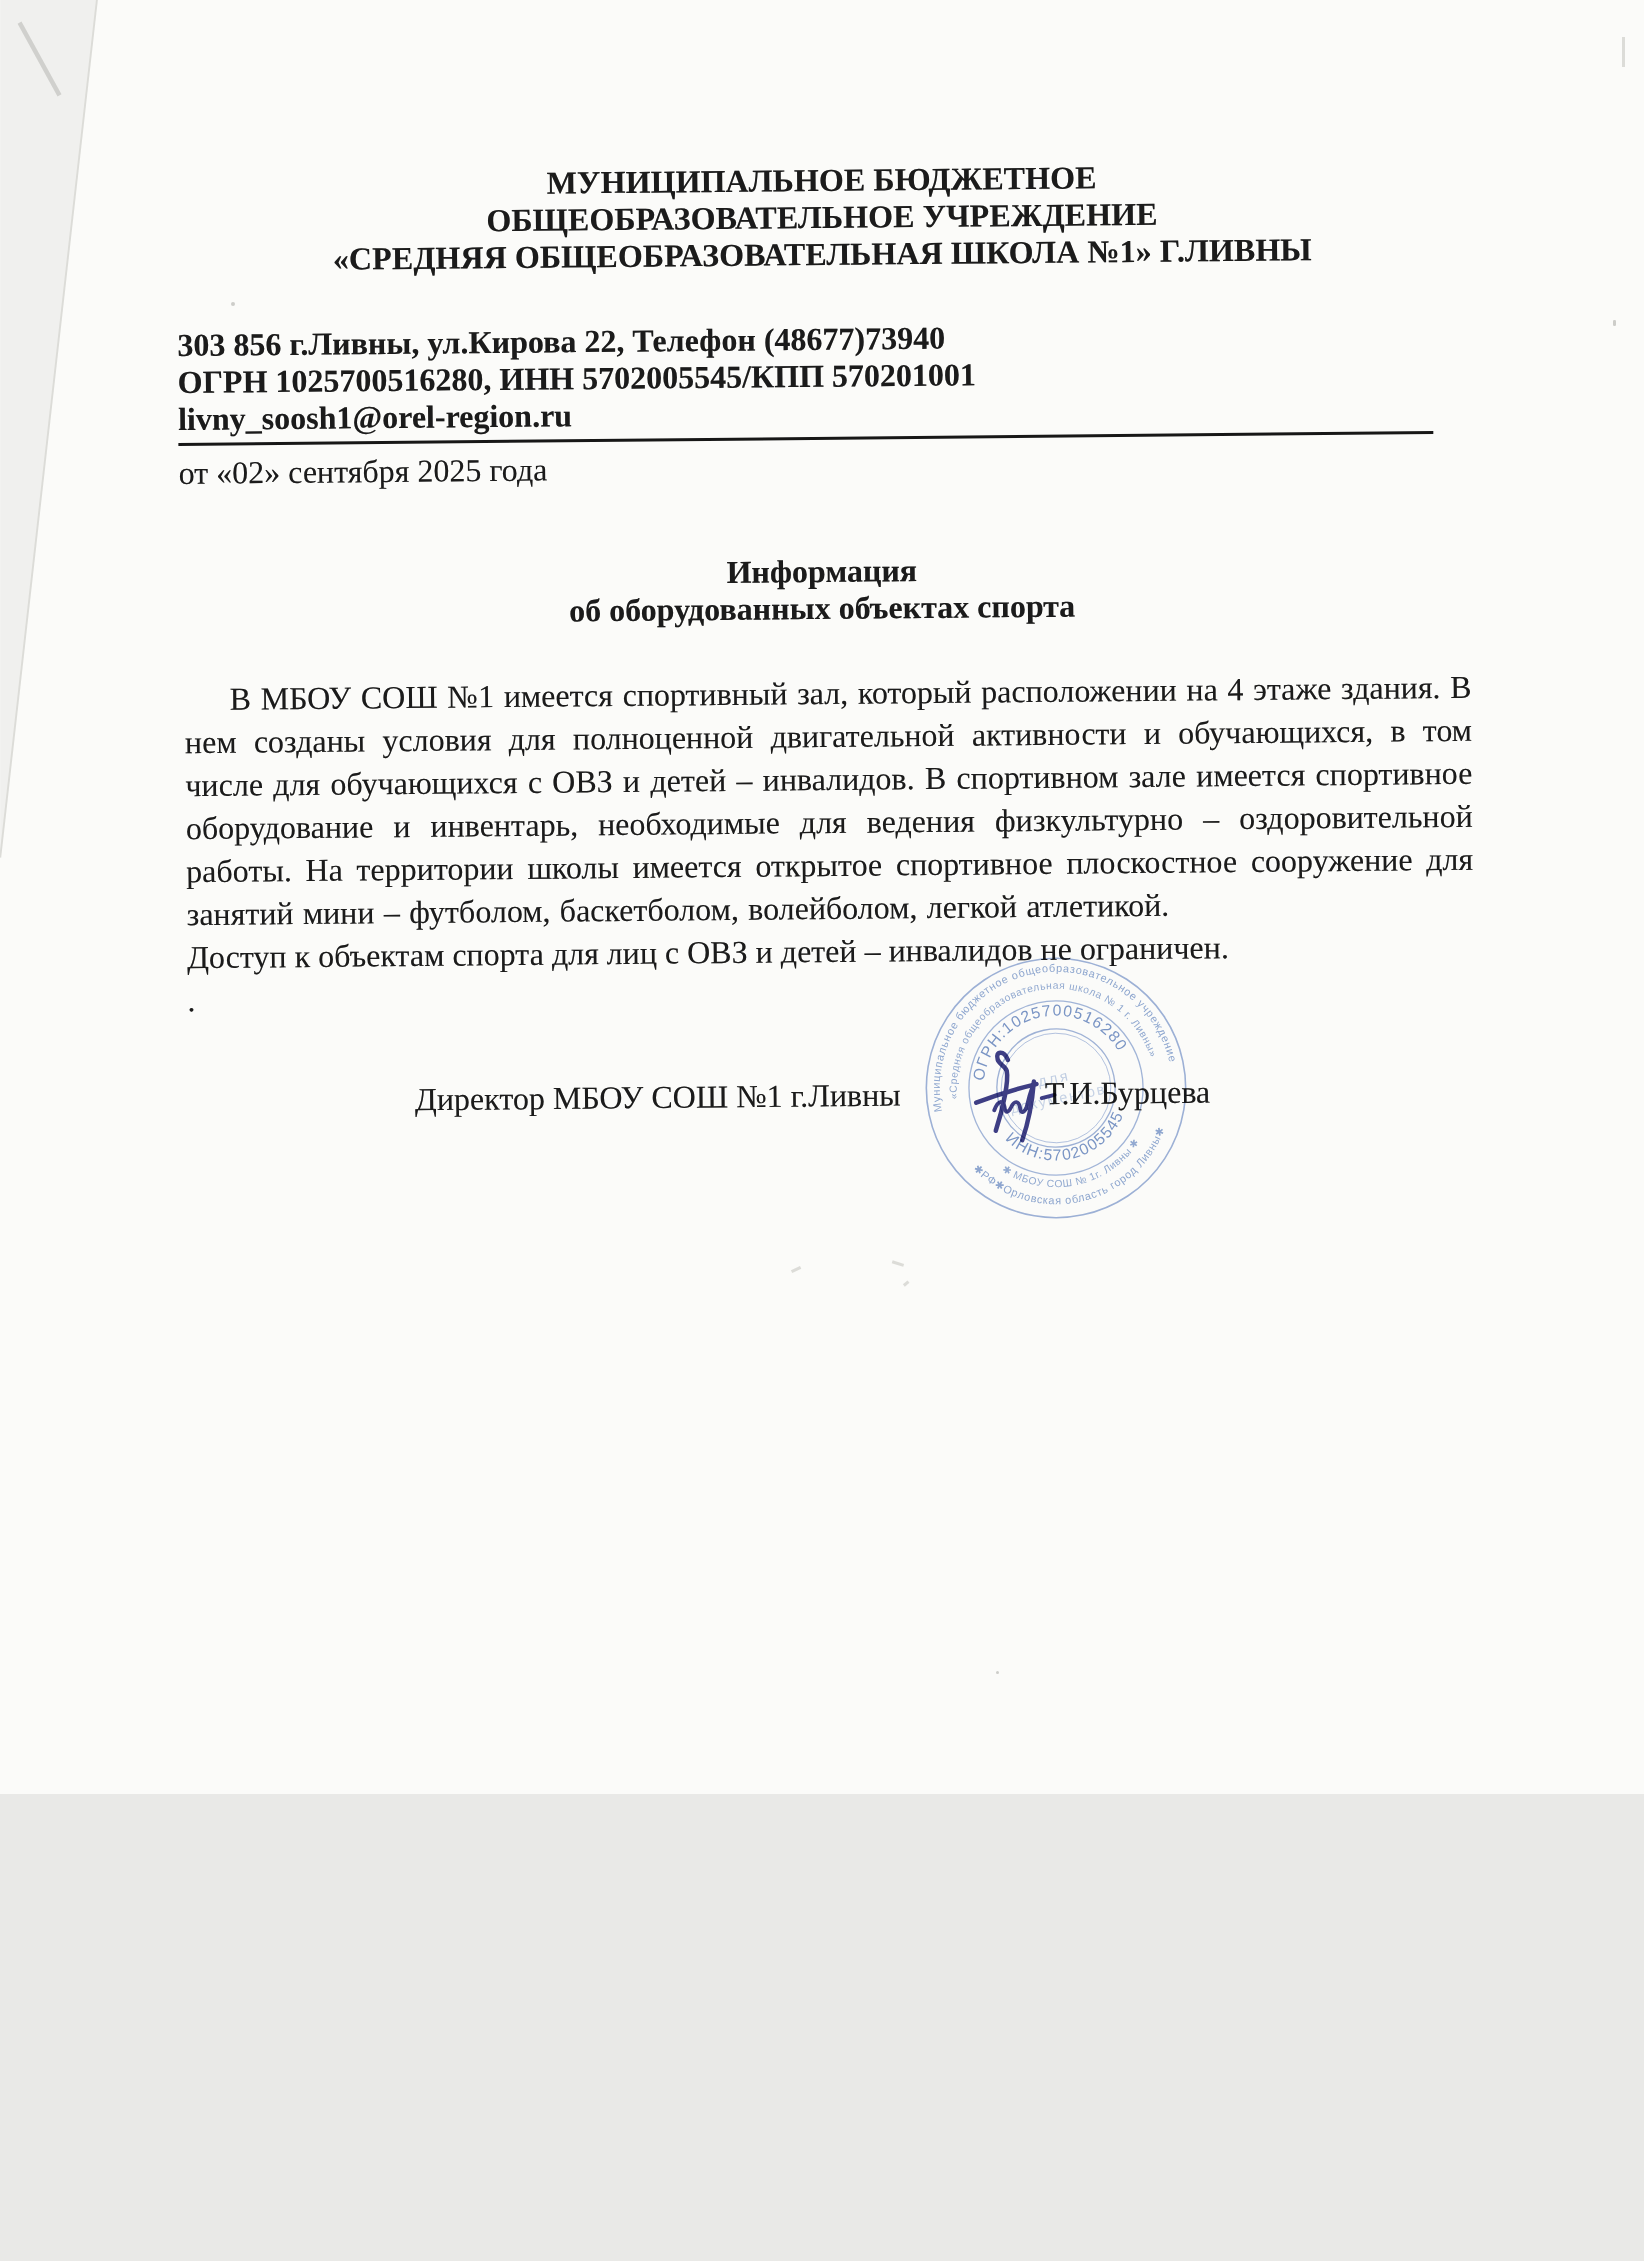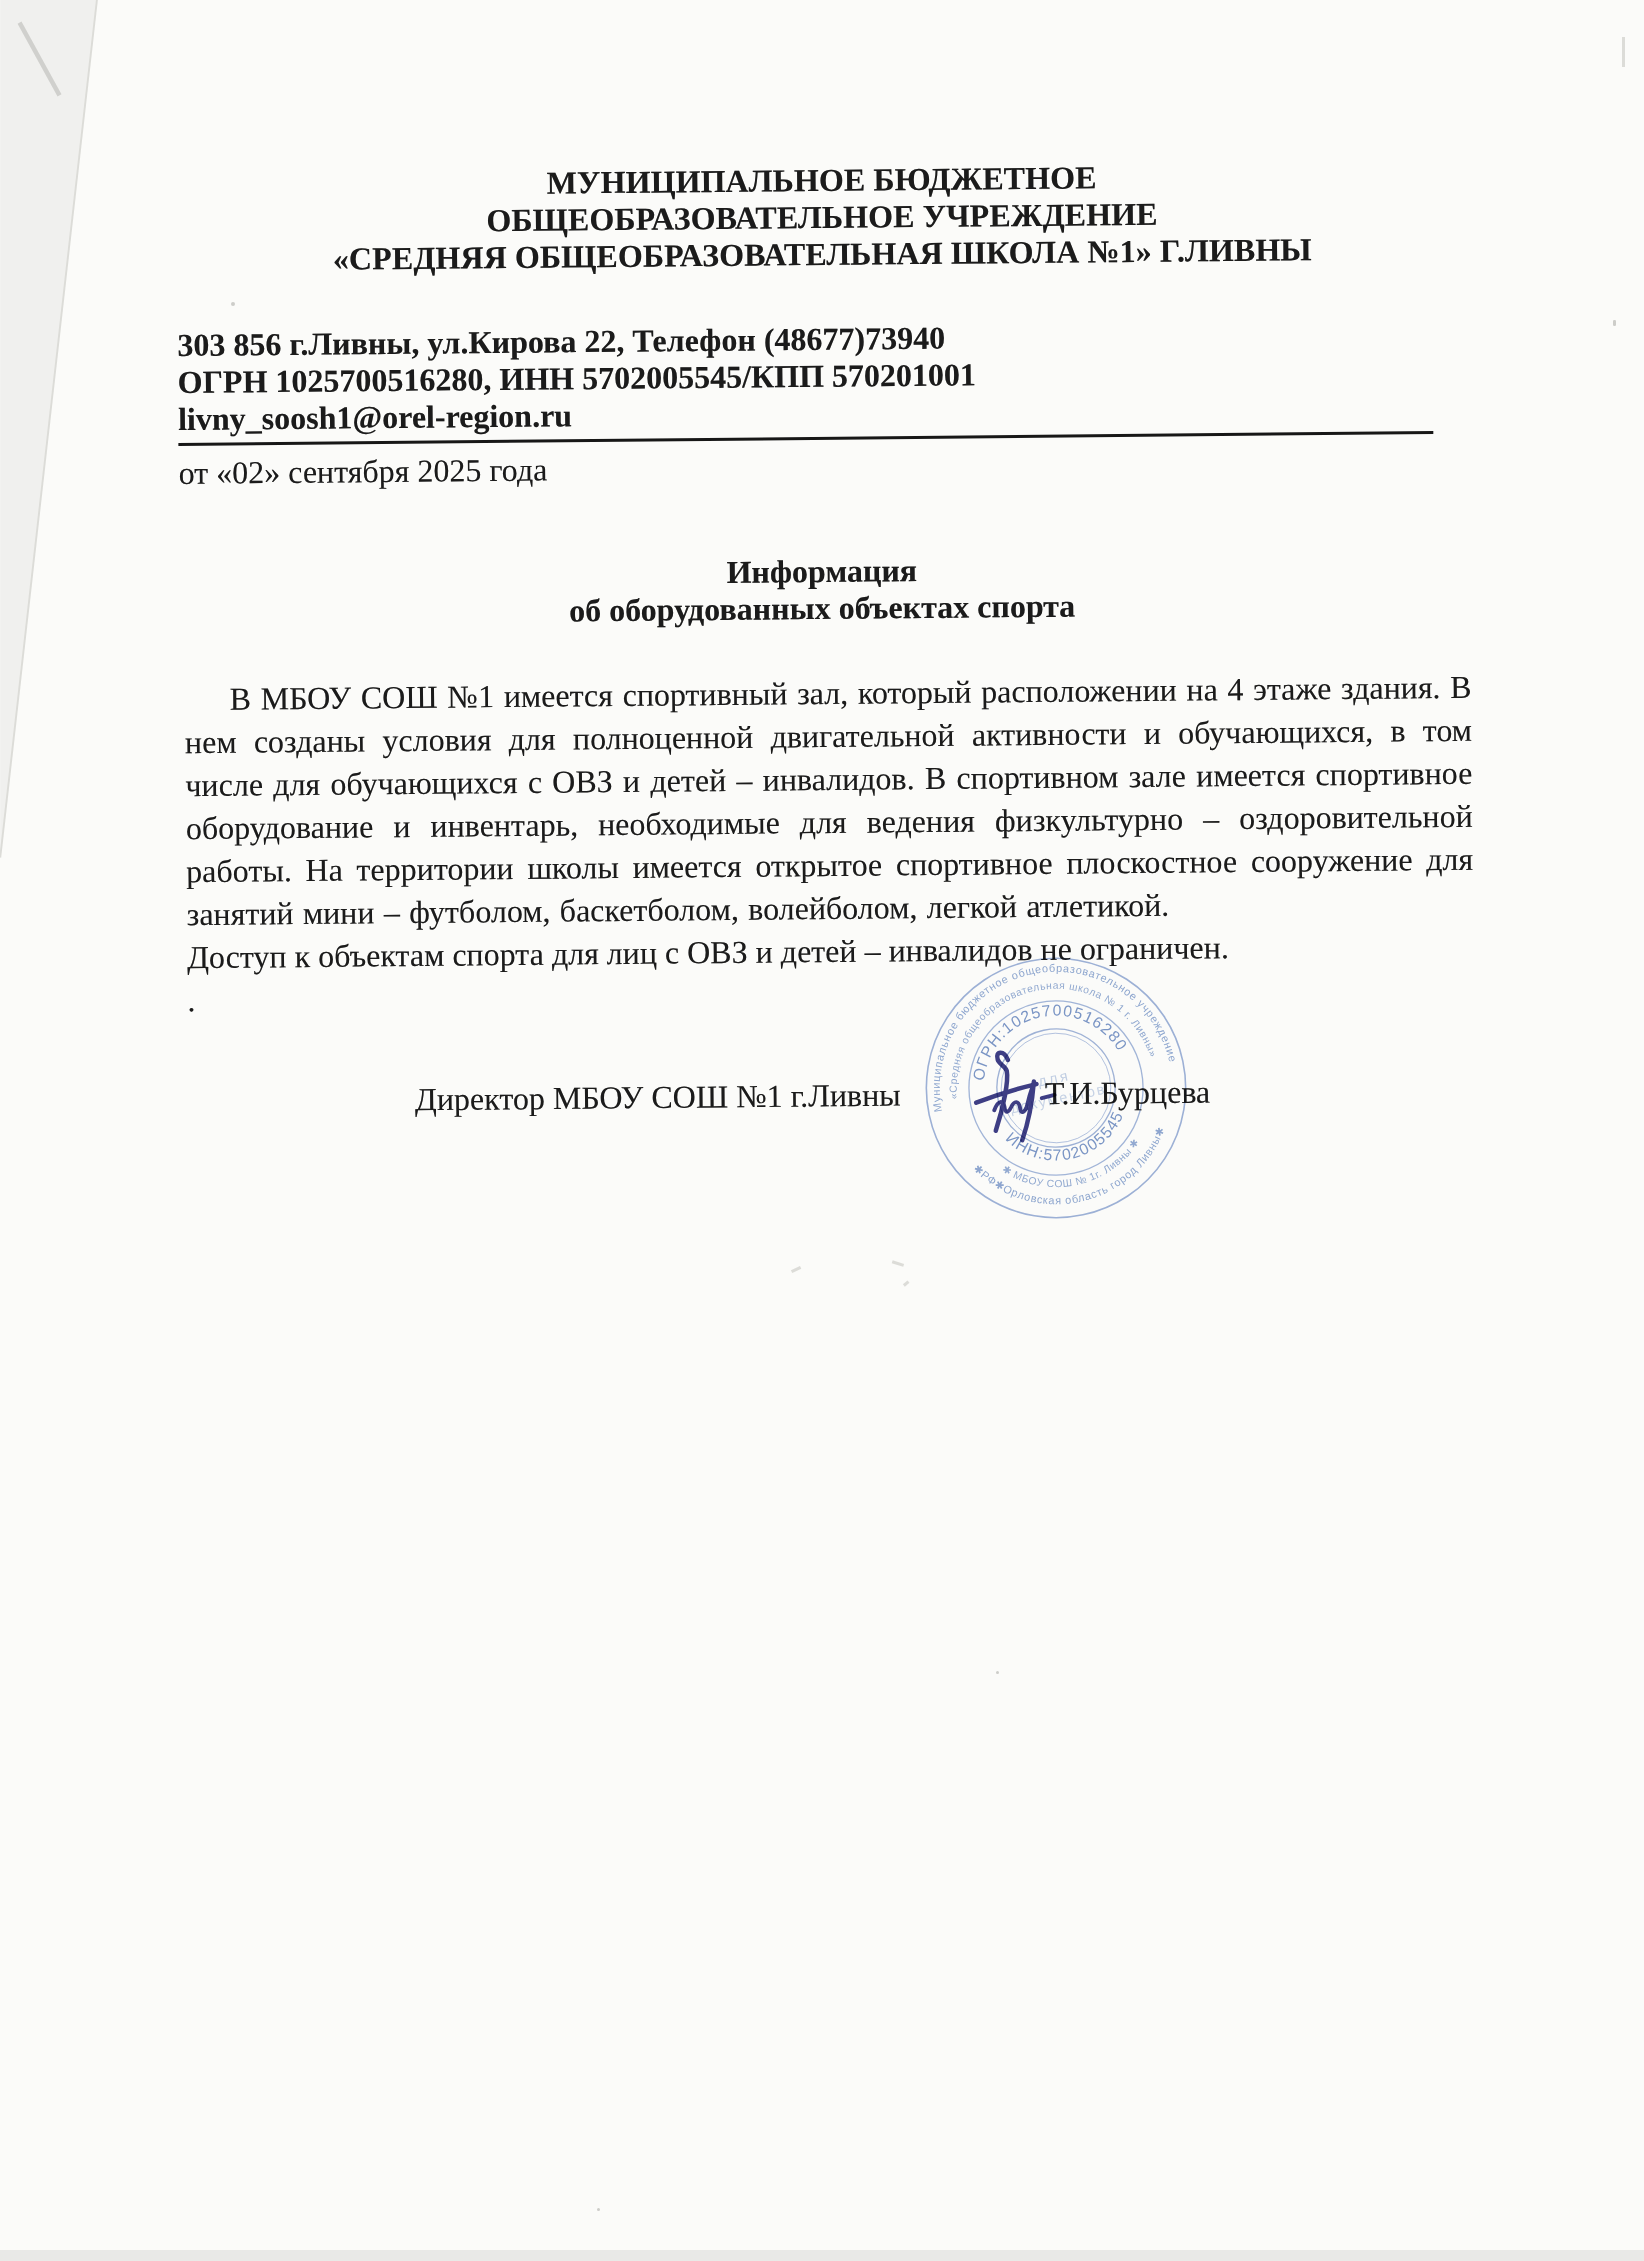--- a/index.html
+++ b/index.html
@@ -1,18 +1,18 @@
 <!DOCTYPE html>
 <html style="font-size:10.3px"><head>
 <meta charset="utf-8">
 <style>
   html,body{margin:0;padding:0;background:#e9e9e7;}
   .page{
     position:relative;
-    width:1644px;height:2250px;
+    width:1644px;height:1794px;
     background:#fbfbf9;
     overflow:hidden;
     font-family:"Liberation Serif","DejaVu Serif",serif;
     color:#1b1b1b;
   }
   .ink{ text-shadow:0 0 0.6px rgba(25,25,25,.38); }
   .tilt{ transform:rotate(-0.55deg); }
 
   
   .edge-svg{ position:absolute; left:0; top:0; }

